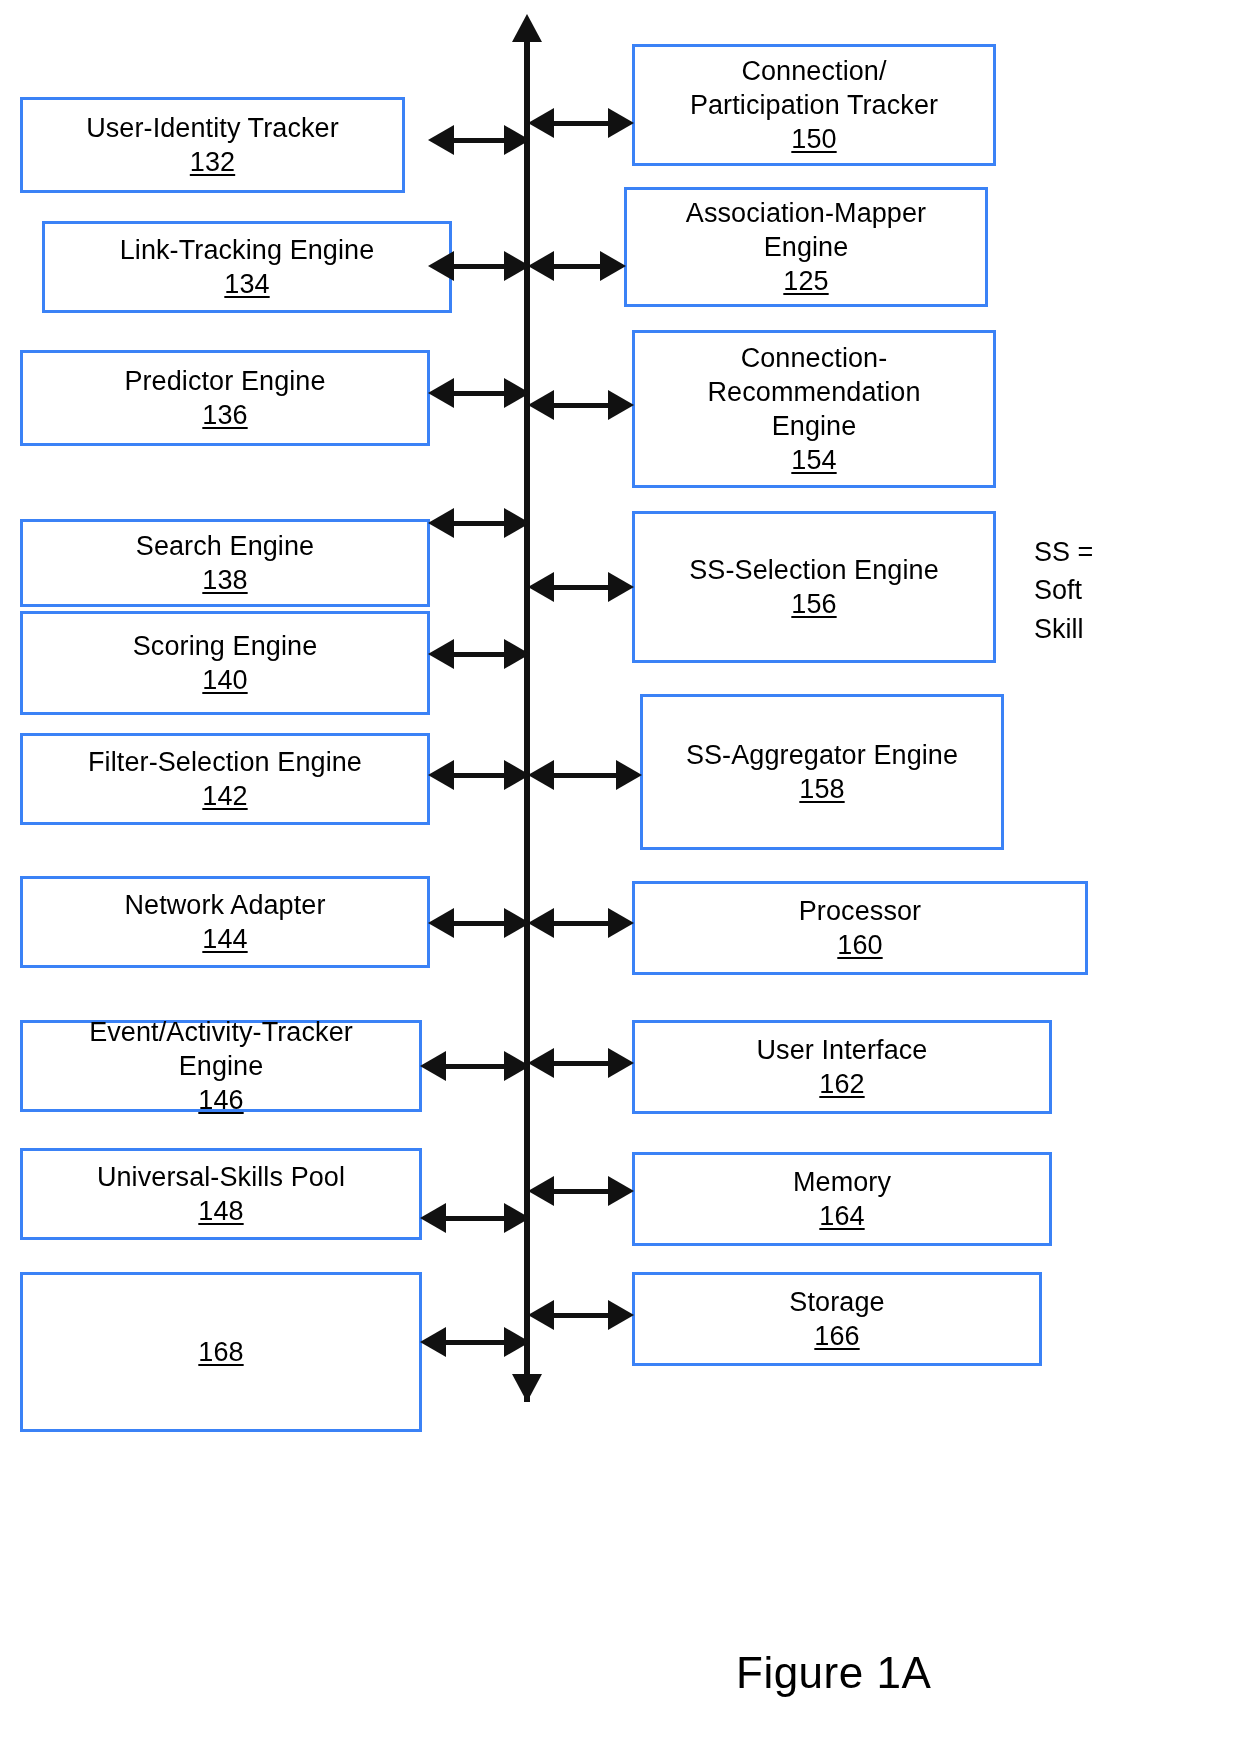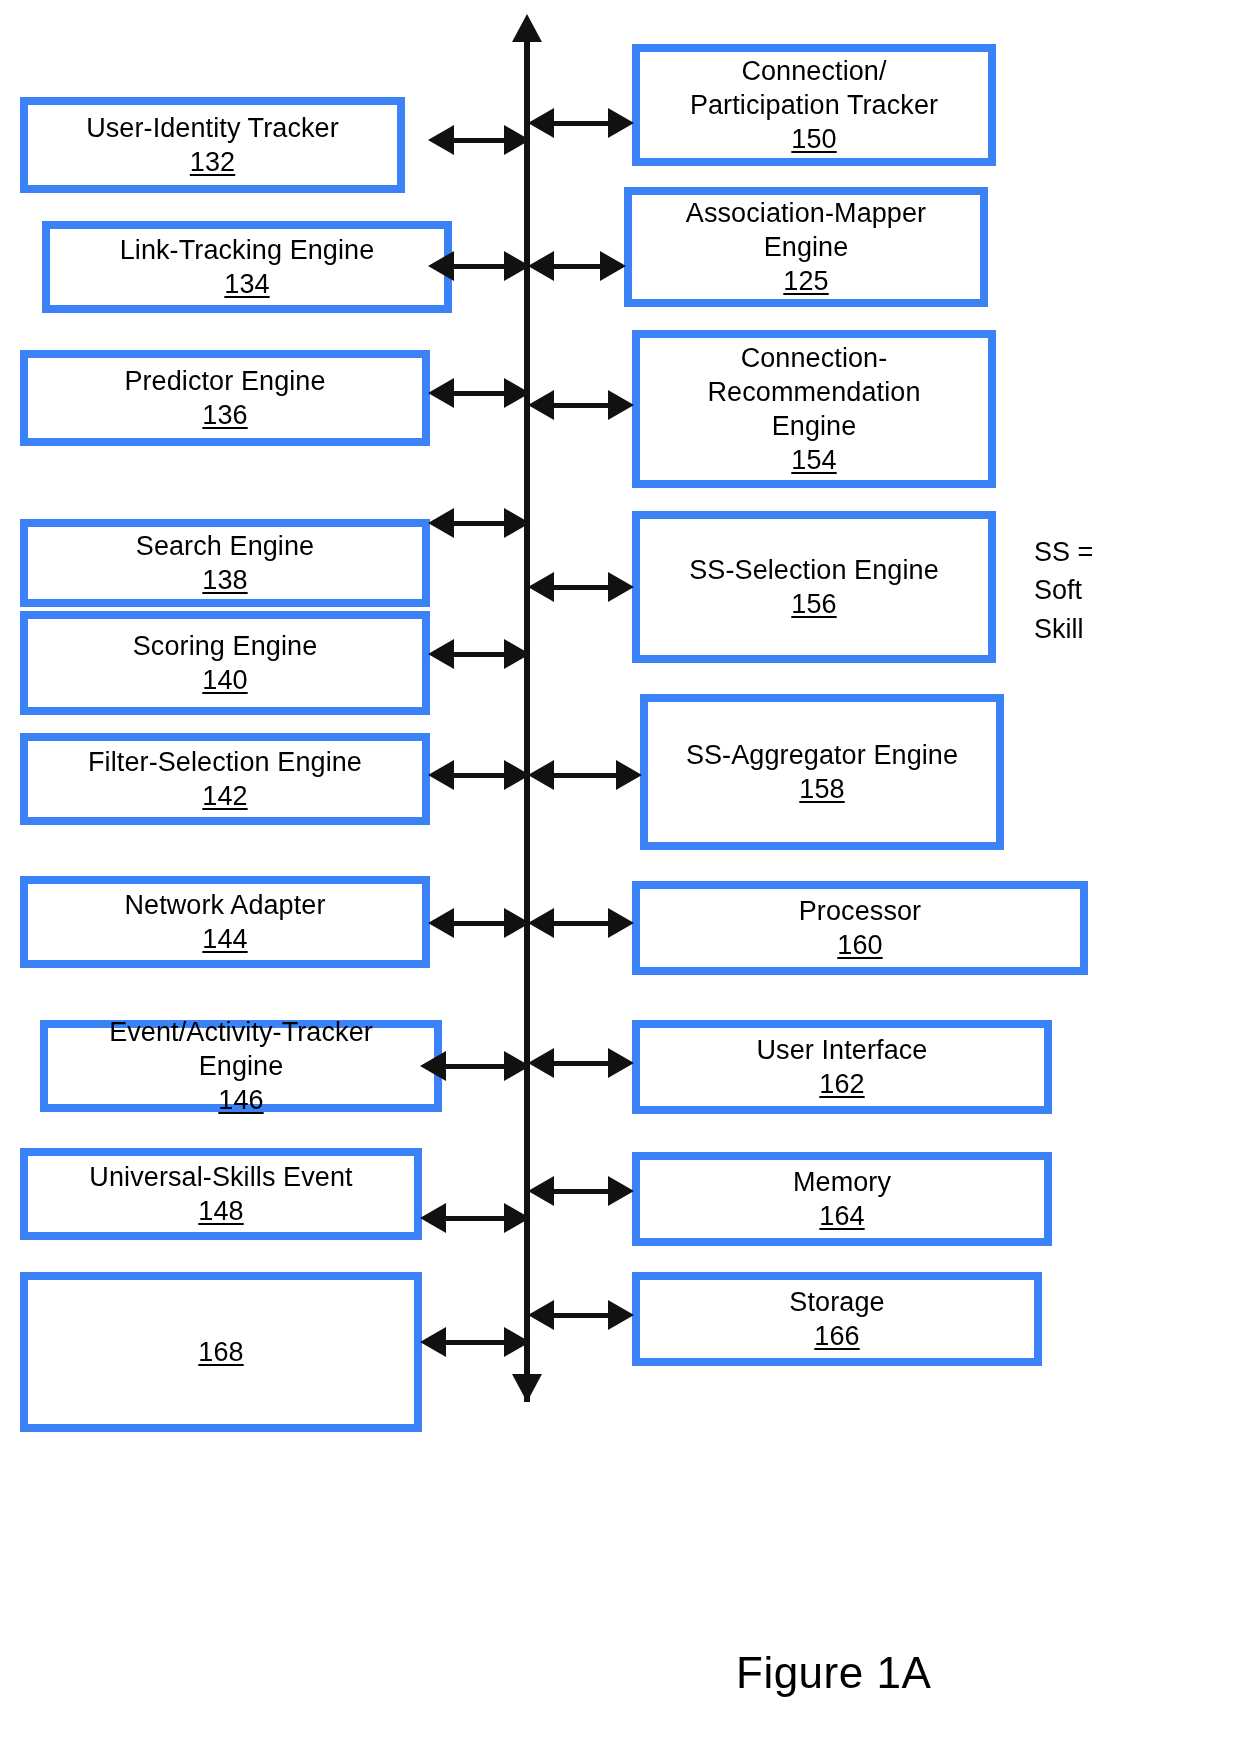--- a/index.html
+++ b/index.html
@@ -16,21 +16,21 @@
     width: 1240px;
     height: 1739px;
     background: #ffffff;
     overflow: hidden;
   }
 
   
   .box {
     position: absolute;
     box-sizing: border-box;
-    border: 8px solid #3b82f6;
+    border: 3px solid #3b82f6;
     background: #ffffff;
     display: flex;
     flex-direction: column;
     align-items: center;
     justify-content: center;
     text-align: center;
     font-size: 27px;
     line-height: 1.26;
     letter-spacing: 0.1px;
     padding: 2px 6px;
@@ -159,27 +159,27 @@
   <div class="box" style="left:20px; top:733px; width:410px; height:92px;">
     <span class="ttl">Filter-Selection Engine</span>
     <span class="num">142</span>
   </div>
 
   <div class="box" style="left:20px; top:876px; width:410px; height:92px;">
     <span class="ttl">Network Adapter</span>
     <span class="num">144</span>
   </div>
 
-  <div class="box inline-num" style="left:20px; top:1020px; width:402px; height:92px;margin-left:20px;">
+  <div class="box inline-num" style="left:20px; top:1020px; width:402px; height:92px;">
     <span><span class="ttl">Event/Activity-Tracker
 Engine </span><span class="num">146</span></span>
   </div>
 
   <div class="box" style="left:20px; top:1148px; width:402px; height:92px;">
-    <span class="ttl">Universal-Skills Event</span>
+    <span class="ttl">Universal-Skills Pool</span>
     <span class="num">148</span>
   </div>
 
   <div class="box" style="left:20px; top:1272px; width:402px; height:160px;">
     <span class="num">168</span>
   </div>
 
   <div class="box" style="left:632px; top:44px; width:364px; height:122px;">
     <span class="ttl">Connection/
 Participation Tracker</span>

